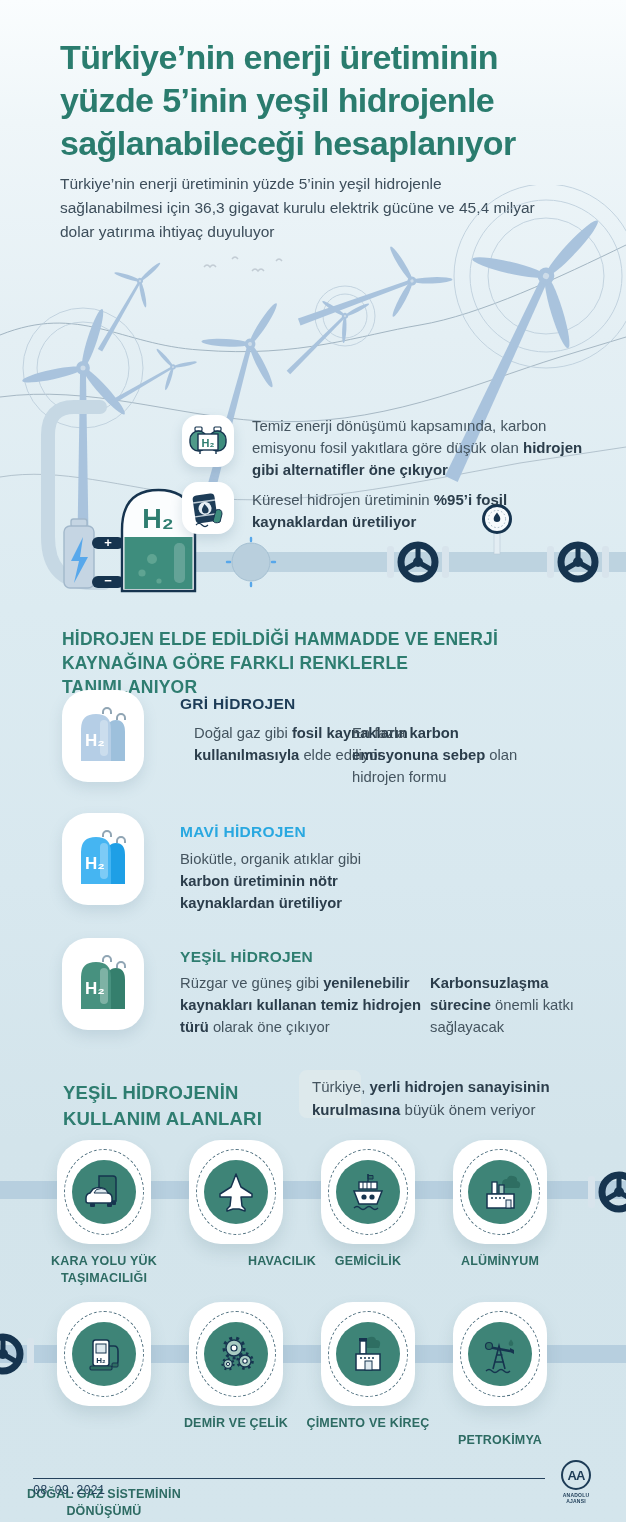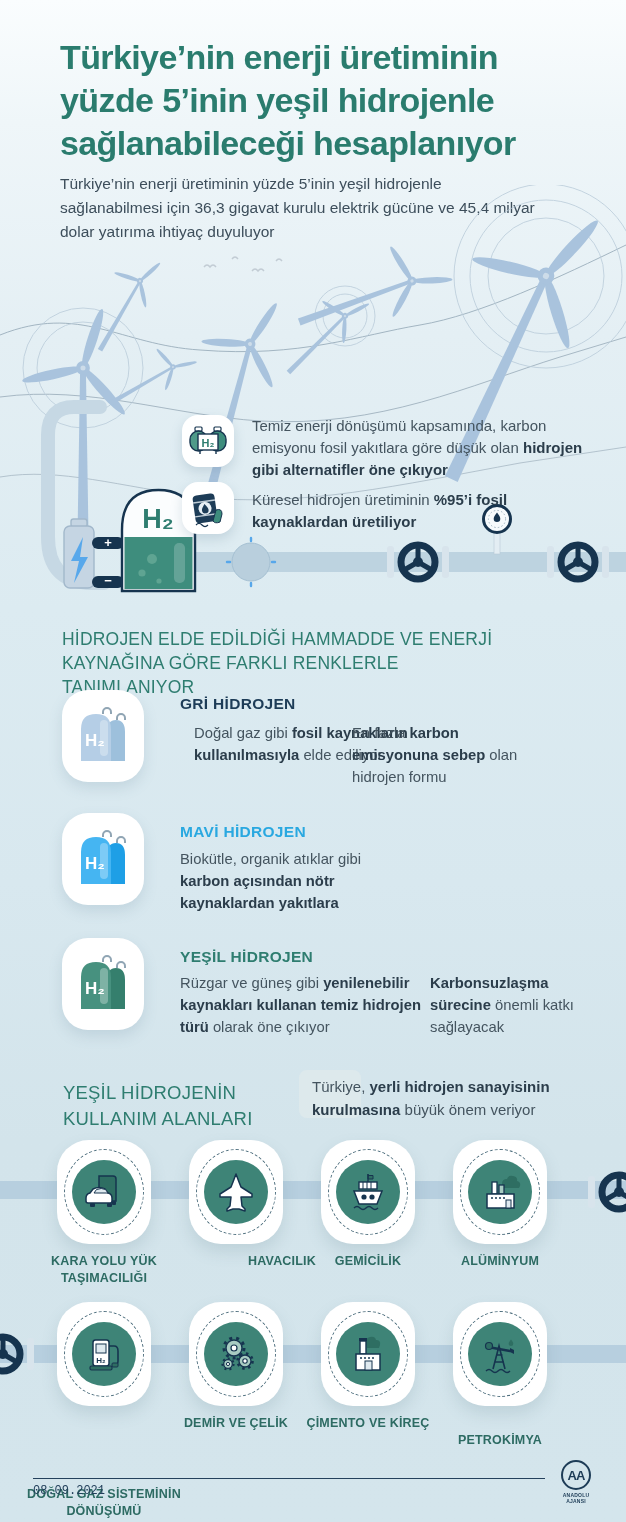--- a/index.html
+++ b/index.html
@@ -8,21 +8,21 @@
     font-family:"Liberation Sans",sans-serif;
     background:linear-gradient(180deg,#fafdfe 0%,#eff6f9 8%,#e4eff4 22%,#dcebf1 40%,#d8e8ef 58%,#d3e4eb 75%,#d4e5ec 100%);
   }
   .abs{position:absolute;}
   b{font-weight:bold;color:#2b3d4b;}
   .title{left:60px;top:36px;width:532px;font-size:34px;line-height:1.27;font-weight:bold;color:#2a7c6e;letter-spacing:-0.6px;}
   .subtitle{left:60px;top:172px;width:478px;font-size:15.5px;line-height:1.56;color:#3d4e5b;}
   .hero{left:0;top:185px;}
   .callout-card{width:52px;height:52px;background:#fff;border-radius:16px;box-shadow:0 5px 12px rgba(96,128,148,.22);display:flex;align-items:center;justify-content:center;}
   .callout-text{font-size:15px;line-height:1.48;color:#44545f;}
-  .section-heading{font-weight:normal;color:#2e7d70;font-size:17.5px;line-height:1.38;letter-spacing:.2px;}
+  .section-heading{font-weight:bold;color:#2e7d70;font-size:17.5px;line-height:1.38;letter-spacing:.2px;}
   .type-card{width:82px;height:92px;background:#fff;border-radius:26px;box-shadow:0 6px 14px rgba(96,128,148,.18);display:flex;align-items:center;justify-content:center;}
   .type-name{font-size:15.5px;font-weight:bold;letter-spacing:.3px;}
   .type-text{font-size:14.8px;line-height:1.5;color:#44545f;}
   .note-box{width:62px;height:48px;background:#dde9ec;border-radius:8px;}
   .note-text{font-size:15px;line-height:1.52;color:#44545f;}
   .pipe-row{left:0;width:626px;height:18px;background:#b7cfdf;}
   .u-card{width:94px;height:104px;background:#fff;border-radius:32px;box-shadow:0 8px 16px rgba(96,125,139,.18);display:flex;align-items:center;justify-content:center;}
   .u-dash{position:absolute;width:78px;height:84px;border:1.6px dashed #50707f;border-radius:50%;}
   .u-circle{width:64px;height:64px;border-radius:50%;background:#3e8477;display:flex;align-items:center;justify-content:center;}
   .u-label{font-size:12.5px;font-weight:bold;color:#2d6b63;text-align:center;line-height:1.35;letter-spacing:.2px;width:160px;}
@@ -185,21 +185,21 @@
     <svg width="64" height="64" viewBox="0 0 64 64">
       <path d="M32,10 v-2 a4,4 0 0,1 8,0 v2" fill="none" stroke="#90a5b4" stroke-width="2"></path>
       <path d="M46,16 v-2 a4,4 0 0,1 8,0 v2" fill="none" stroke="#90a5b4" stroke-width="2"></path>
       <path d="M36,57 V28 Q36,16 45,16 Q54,16 54,28 V57 Z" fill="#1e9fe6"></path>
       <path d="M10,57 V25 Q10,10 25,10 Q40,10 40,25 V57 Z" fill="#45b5f2"></path>
       <rect x="29" y="16" width="8" height="36" rx="4" fill="#fff" opacity=".3"></rect>
       <text x="24" y="42" text-anchor="middle" font-size="17" font-weight="bold" fill="#fff">H₂</text>
     </svg>
   </div>
   <div class="abs type-name" style="left: 180px; top: 823px; color: rgb(41, 168, 224);">MAVİ HİDROJEN</div>
-  <div class="abs type-text" style="left:180px;top:848px;width:212px;"><span>Biokütle, organik atıklar gibi </span><b>karbon açısından nötr kaynaklardan yakıtlara</b></div>
+  <div class="abs type-text" style="left:180px;top:848px;width:212px;"><span>Biokütle, organik atıklar gibi </span><b>karbon üretiminin nötr kaynaklardan üretiliyor</b></div>
 
   <div class="abs type-card" style="left:62px;top:938px;">
     <svg width="64" height="64" viewBox="0 0 64 64">
       <path d="M32,10 v-2 a4,4 0 0,1 8,0 v2" fill="none" stroke="#90a5b4" stroke-width="2"></path>
       <path d="M46,16 v-2 a4,4 0 0,1 8,0 v2" fill="none" stroke="#90a5b4" stroke-width="2"></path>
       <path d="M36,57 V28 Q36,16 45,16 Q54,16 54,28 V57 Z" fill="#357f6d"></path>
       <path d="M10,57 V25 Q10,10 25,10 Q40,10 40,25 V57 Z" fill="#47917f"></path>
       <rect x="29" y="16" width="8" height="36" rx="4" fill="#fff" opacity=".3"></rect>
       <text x="24" y="42" text-anchor="middle" font-size="17" font-weight="bold" fill="#fff">H₂</text>
     </svg>

